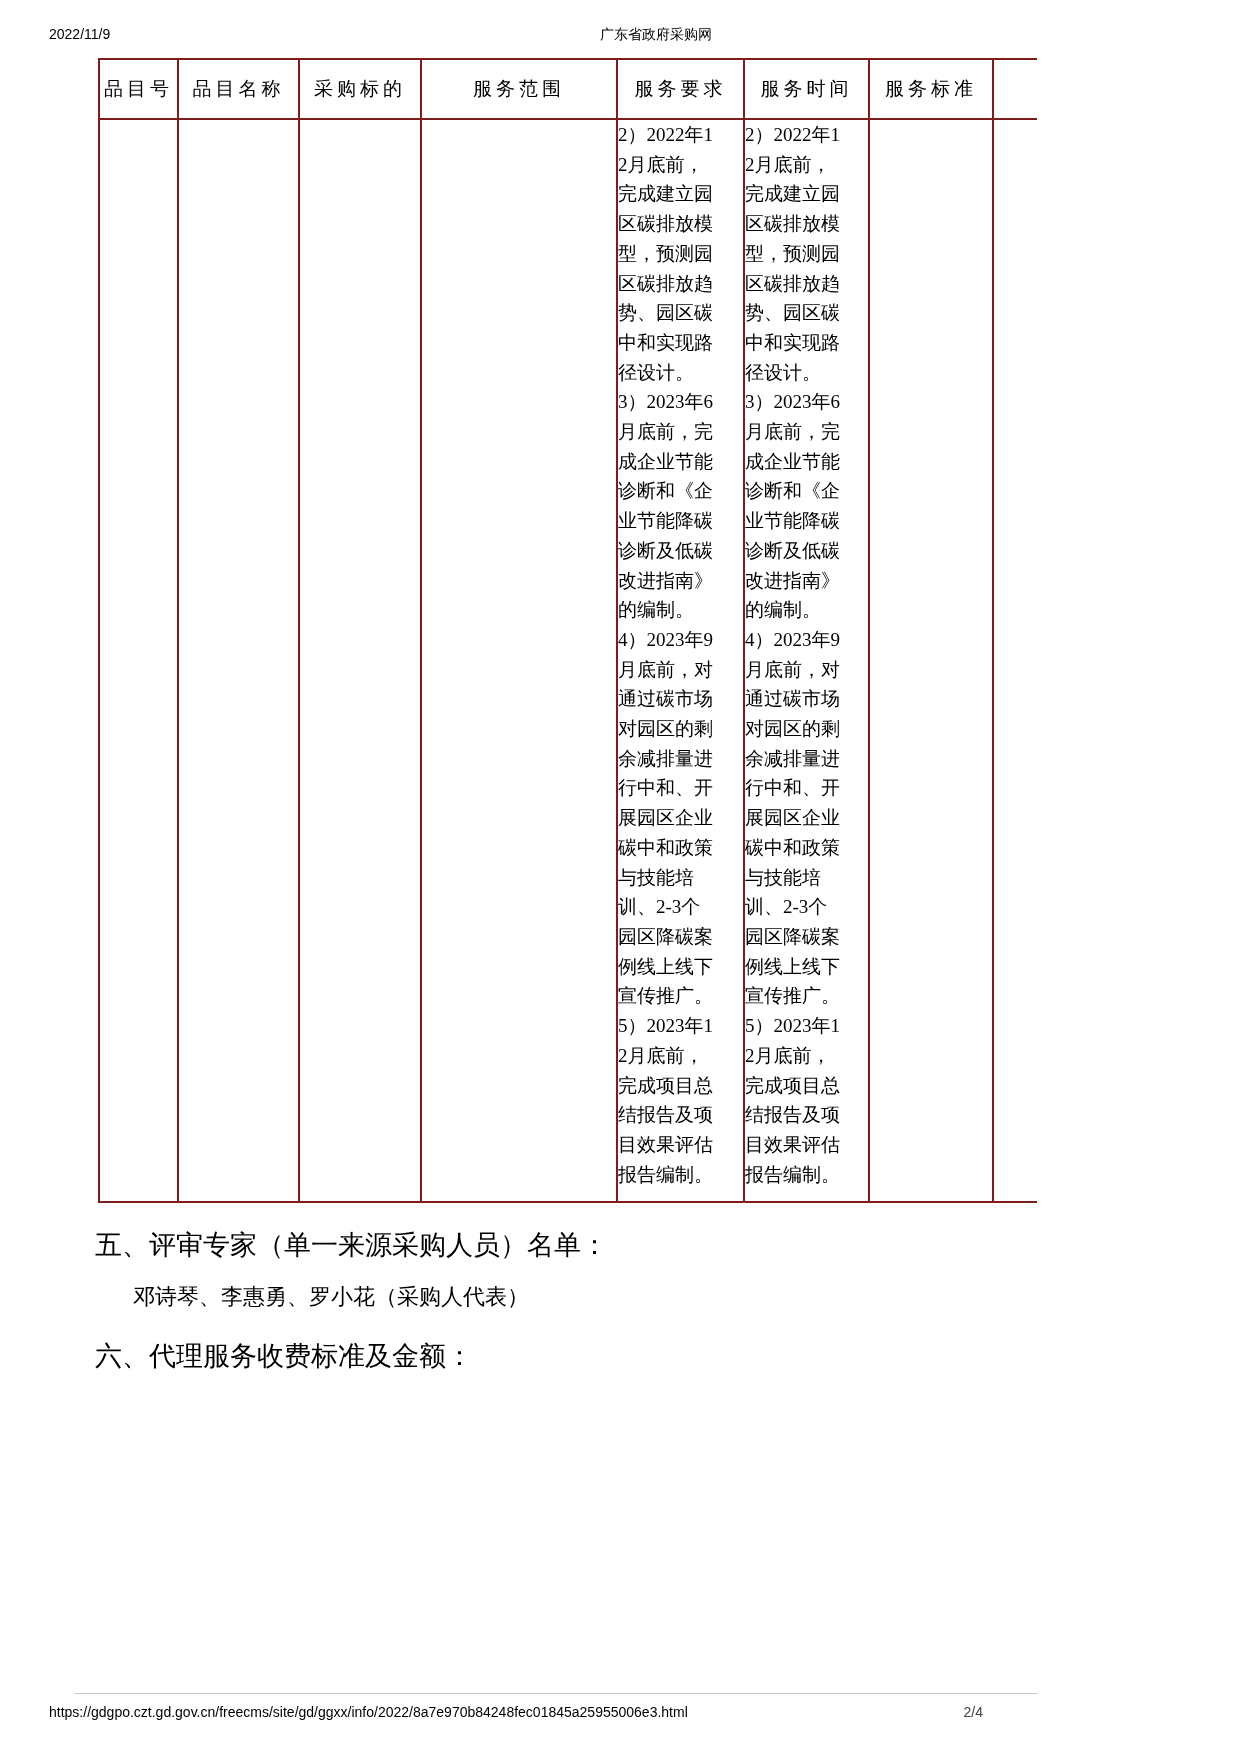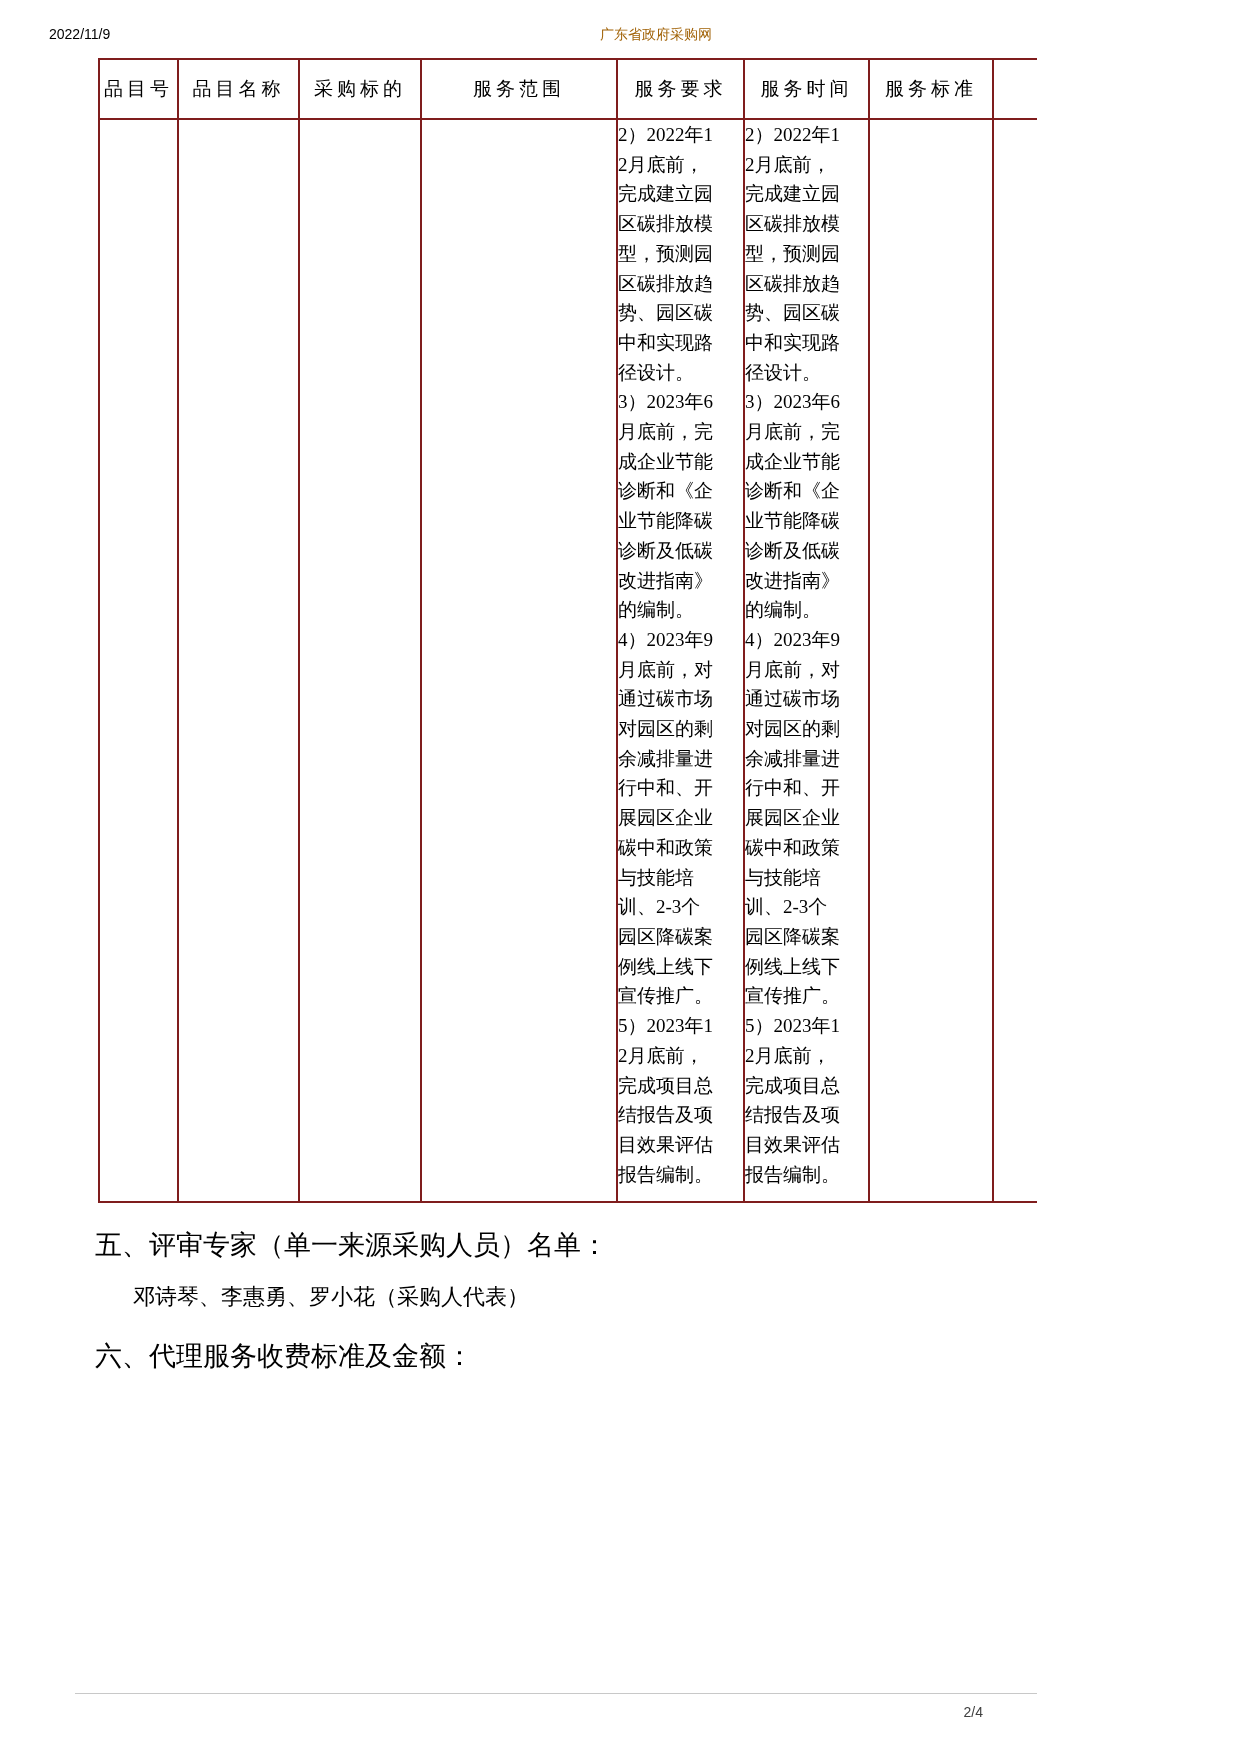--- a/index.html
+++ b/index.html
@@ -4,21 +4,21 @@
 <style>
   html,body { margin:0; padding:0; background:#ffffff; }
   .page {
     position:relative; width:1037px; height:1755px; background:#ffffff;
     color:#000; font-family:"Liberation Serif","DejaVu Serif",serif; overflow:hidden;border-radius:21px;
   }
   .print-date {
     position:absolute; left:49px; top:26px; font:14px "Liberation Sans","DejaVu Sans",sans-serif; color:#000;
   }
   .print-site {
-    position:absolute; left:600px; top:26px; font:14px "Liberation Sans","DejaVu Sans",sans-serif; color:#a16207;
+    position:absolute; left:600px; top:26px; font:14px "Liberation Sans","DejaVu Sans",sans-serif; color:#000000;
   }
   table.items {
     position:absolute; left:98px; top:58px; width:1049px;
     border-collapse:collapse; table-layout:fixed;
   }
   table.items th, table.items td { border:2px solid #7f1d1d; padding:0; }
   table.items thead th {
     height:58px; font-size:19px; font-weight:normal; letter-spacing:4px;
     text-align:center; vertical-align:middle;
   }
@@ -161,15 +161,16 @@
         <td></td>
       </tr>
     </tbody>
   </table>
 
   <div class="sec-heading sec-five">五、评审专家（单一来源采购人员）名单：</div>
   <div class="sec-names">邓诗琴、李惠勇、罗小花（采购人代表）</div>
   <div class="sec-heading sec-six">六、代理服务收费标准及金额：</div>
 
   <div class="footer-rule"></div>
+  <div class="footer-url">https://gdgpo.czt.gd.gov.cn/freecms/site/gd/ggxx/info/2022/8a7e970b84248fec01845a25955006e3.html</div>
   <div class="footer-page">2/4</div>
 
 </div>
 
 </body></html>

